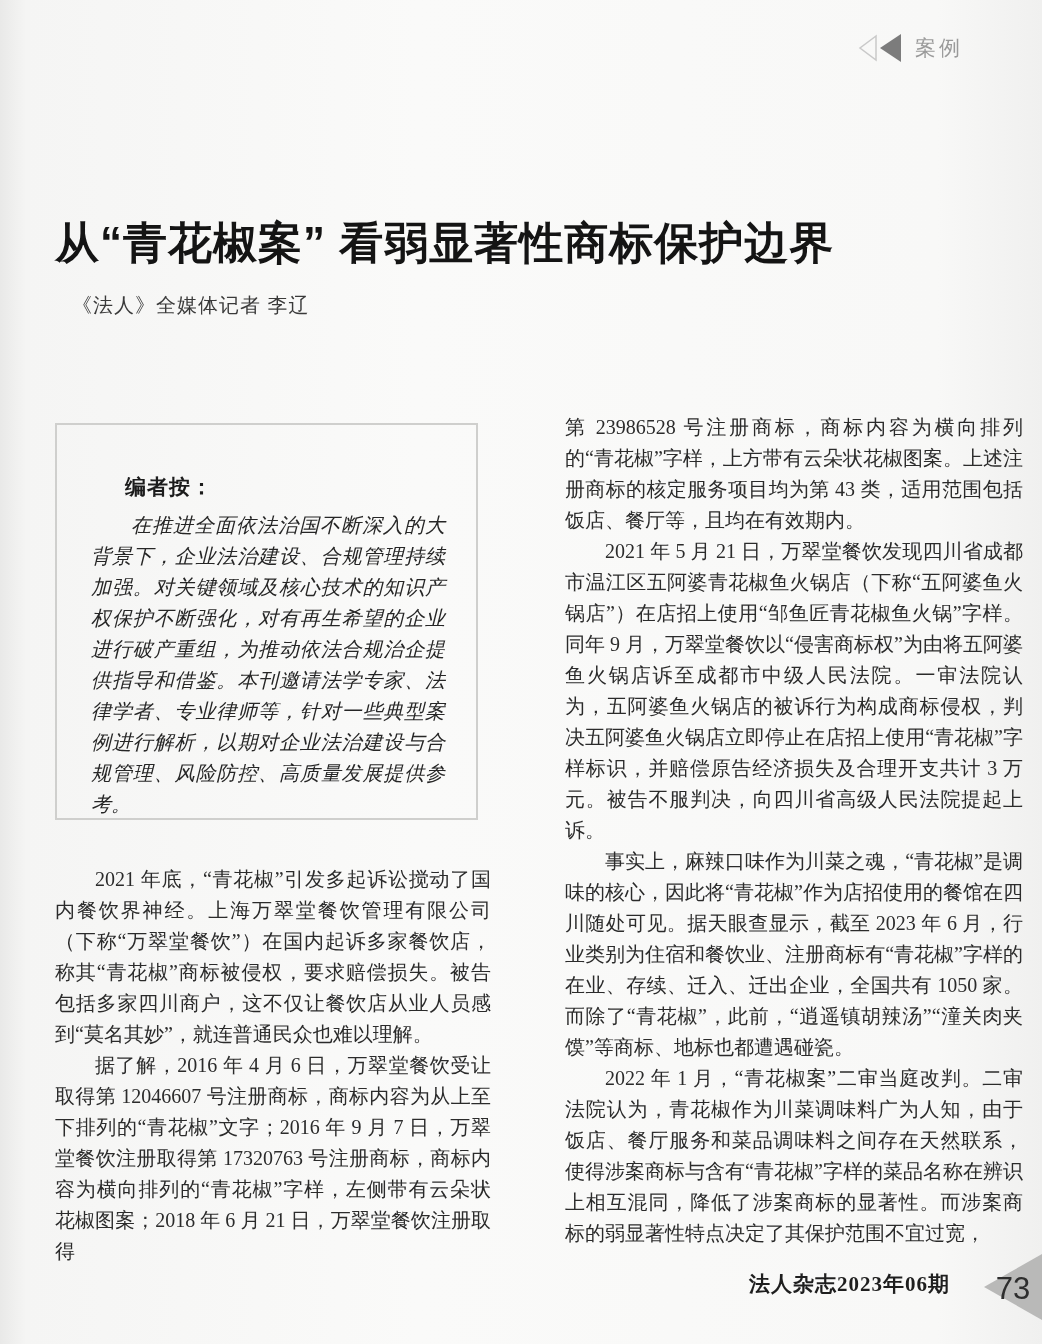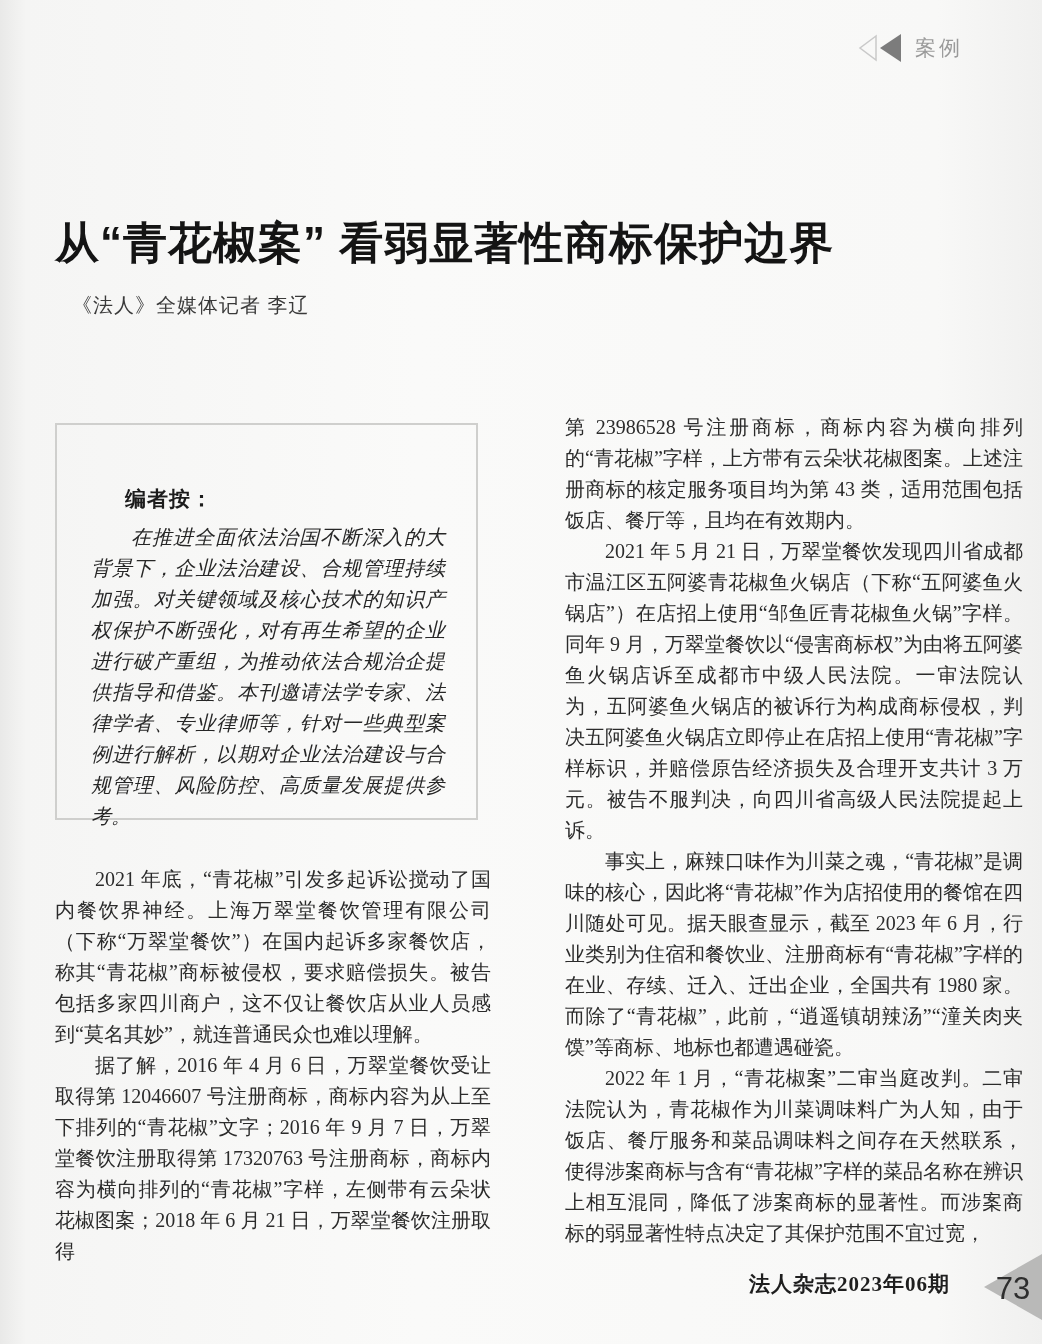--- a/index.html
+++ b/index.html
@@ -29,21 +29,21 @@
   }
   .article-byline{
     position:absolute;left:72px;top:292px;
     font-family:"Liberation Sans", sans-serif;
     font-size:20px;color:#3a3a3a;letter-spacing:1px;
   }
   
   .editor-box{
     position:absolute;left:55px;top:423px;width:423px;height:397px;
     border:2px solid #cfcfcd;box-sizing:border-box;
-    padding:60px 24px 0 27px;background:transparent;
+    padding:48px 24px 0 27px;background:transparent;
   }
   .editor-heading{
     font-family:"Liberation Sans", sans-serif;
     font-size:21px;font-weight:bold;color:#1c1c1c;
     margin:0 0 9px 41px;letter-spacing:1px;
   }
   .editor-body{
     margin:7px;font-style:italic;
     font-size:20px;line-height:31px;
     text-align:justify;text-indent:2em;color:#262626;
@@ -97,21 +97,21 @@
   </div>
 
   <div class="col-left body-col">
     <p>2021 年底，“青花椒”引发多起诉讼搅动了国内餐饮界神经。上海万翠堂餐饮管理有限公司（下称“万翠堂餐饮”）在国内起诉多家餐饮店，称其“青花椒”商标被侵权，要求赔偿损失。被告包括多家四川商户，这不仅让餐饮店从业人员感到“莫名其妙”，就连普通民众也难以理解。</p>
     <p>据了解，2016 年 4 月 6 日，万翠堂餐饮受让取得第 12046607 号注册商标，商标内容为从上至下排列的“青花椒”文字；2016 年 9 月 7 日，万翠堂餐饮注册取得第 17320763 号注册商标，商标内容为横向排列的“青花椒”字样，左侧带有云朵状花椒图案；2018 年 6 月 21 日，万翠堂餐饮注册取得</p>
   </div>
 
   <div class="col-right body-col">
     <p>第 23986528 号注册商标，商标内容为横向排列的“青花椒”字样，上方带有云朵状花椒图案。上述注册商标的核定服务项目均为第 43 类，适用范围包括饭店、餐厅等，且均在有效期内。</p>
     <p>2021 年 5 月 21 日，万翠堂餐饮发现四川省成都市温江区五阿婆青花椒鱼火锅店（下称“五阿婆鱼火锅店”）在店招上使用“邹鱼匠青花椒鱼火锅”字样。同年 9 月，万翠堂餐饮以“侵害商标权”为由将五阿婆鱼火锅店诉至成都市中级人民法院。一审法院认为，五阿婆鱼火锅店的被诉行为构成商标侵权，判决五阿婆鱼火锅店立即停止在店招上使用“青花椒”字样标识，并赔偿原告经济损失及合理开支共计 3 万元。被告不服判决，向四川省高级人民法院提起上诉。</p>
-    <p>事实上，麻辣口味作为川菜之魂，“青花椒”是调味的核心，因此将“青花椒”作为店招使用的餐馆在四川随处可见。据天眼查显示，截至 2023 年 6 月，行业类别为住宿和餐饮业、注册商标有“青花椒”字样的在业、存续、迁入、迁出企业，全国共有 1980 家。而除了“青花椒”，此前，“逍遥镇胡辣汤”“潼关肉夹馍”等商标、地标也都遭遇碰瓷。</p>
+    <p>事实上，麻辣口味作为川菜之魂，“青花椒”是调味的核心，因此将“青花椒”作为店招使用的餐馆在四川随处可见。据天眼查显示，截至 2023 年 6 月，行业类别为住宿和餐饮业、注册商标有“青花椒”字样的在业、存续、迁入、迁出企业，全国共有 1050 家。而除了“青花椒”，此前，“逍遥镇胡辣汤”“潼关肉夹馍”等商标、地标也都遭遇碰瓷。</p>
     <p>2022 年 1 月，“青花椒案”二审当庭改判。二审法院认为，青花椒作为川菜调味料广为人知，由于饭店、餐厅服务和菜品调味料之间存在天然联系，使得涉案商标与含有“青花椒”字样的菜品名称在辨识上相互混同，降低了涉案商标的显著性。而涉案商标的弱显著性特点决定了其保护范围不宜过宽，</p>
   </div>
 
   <div class="footer-mag">法人杂志2023年06期</div>
   <div class="page-corner"></div>
   <div class="page-num">73</div>
 
 </div>
 
 </body></html>

